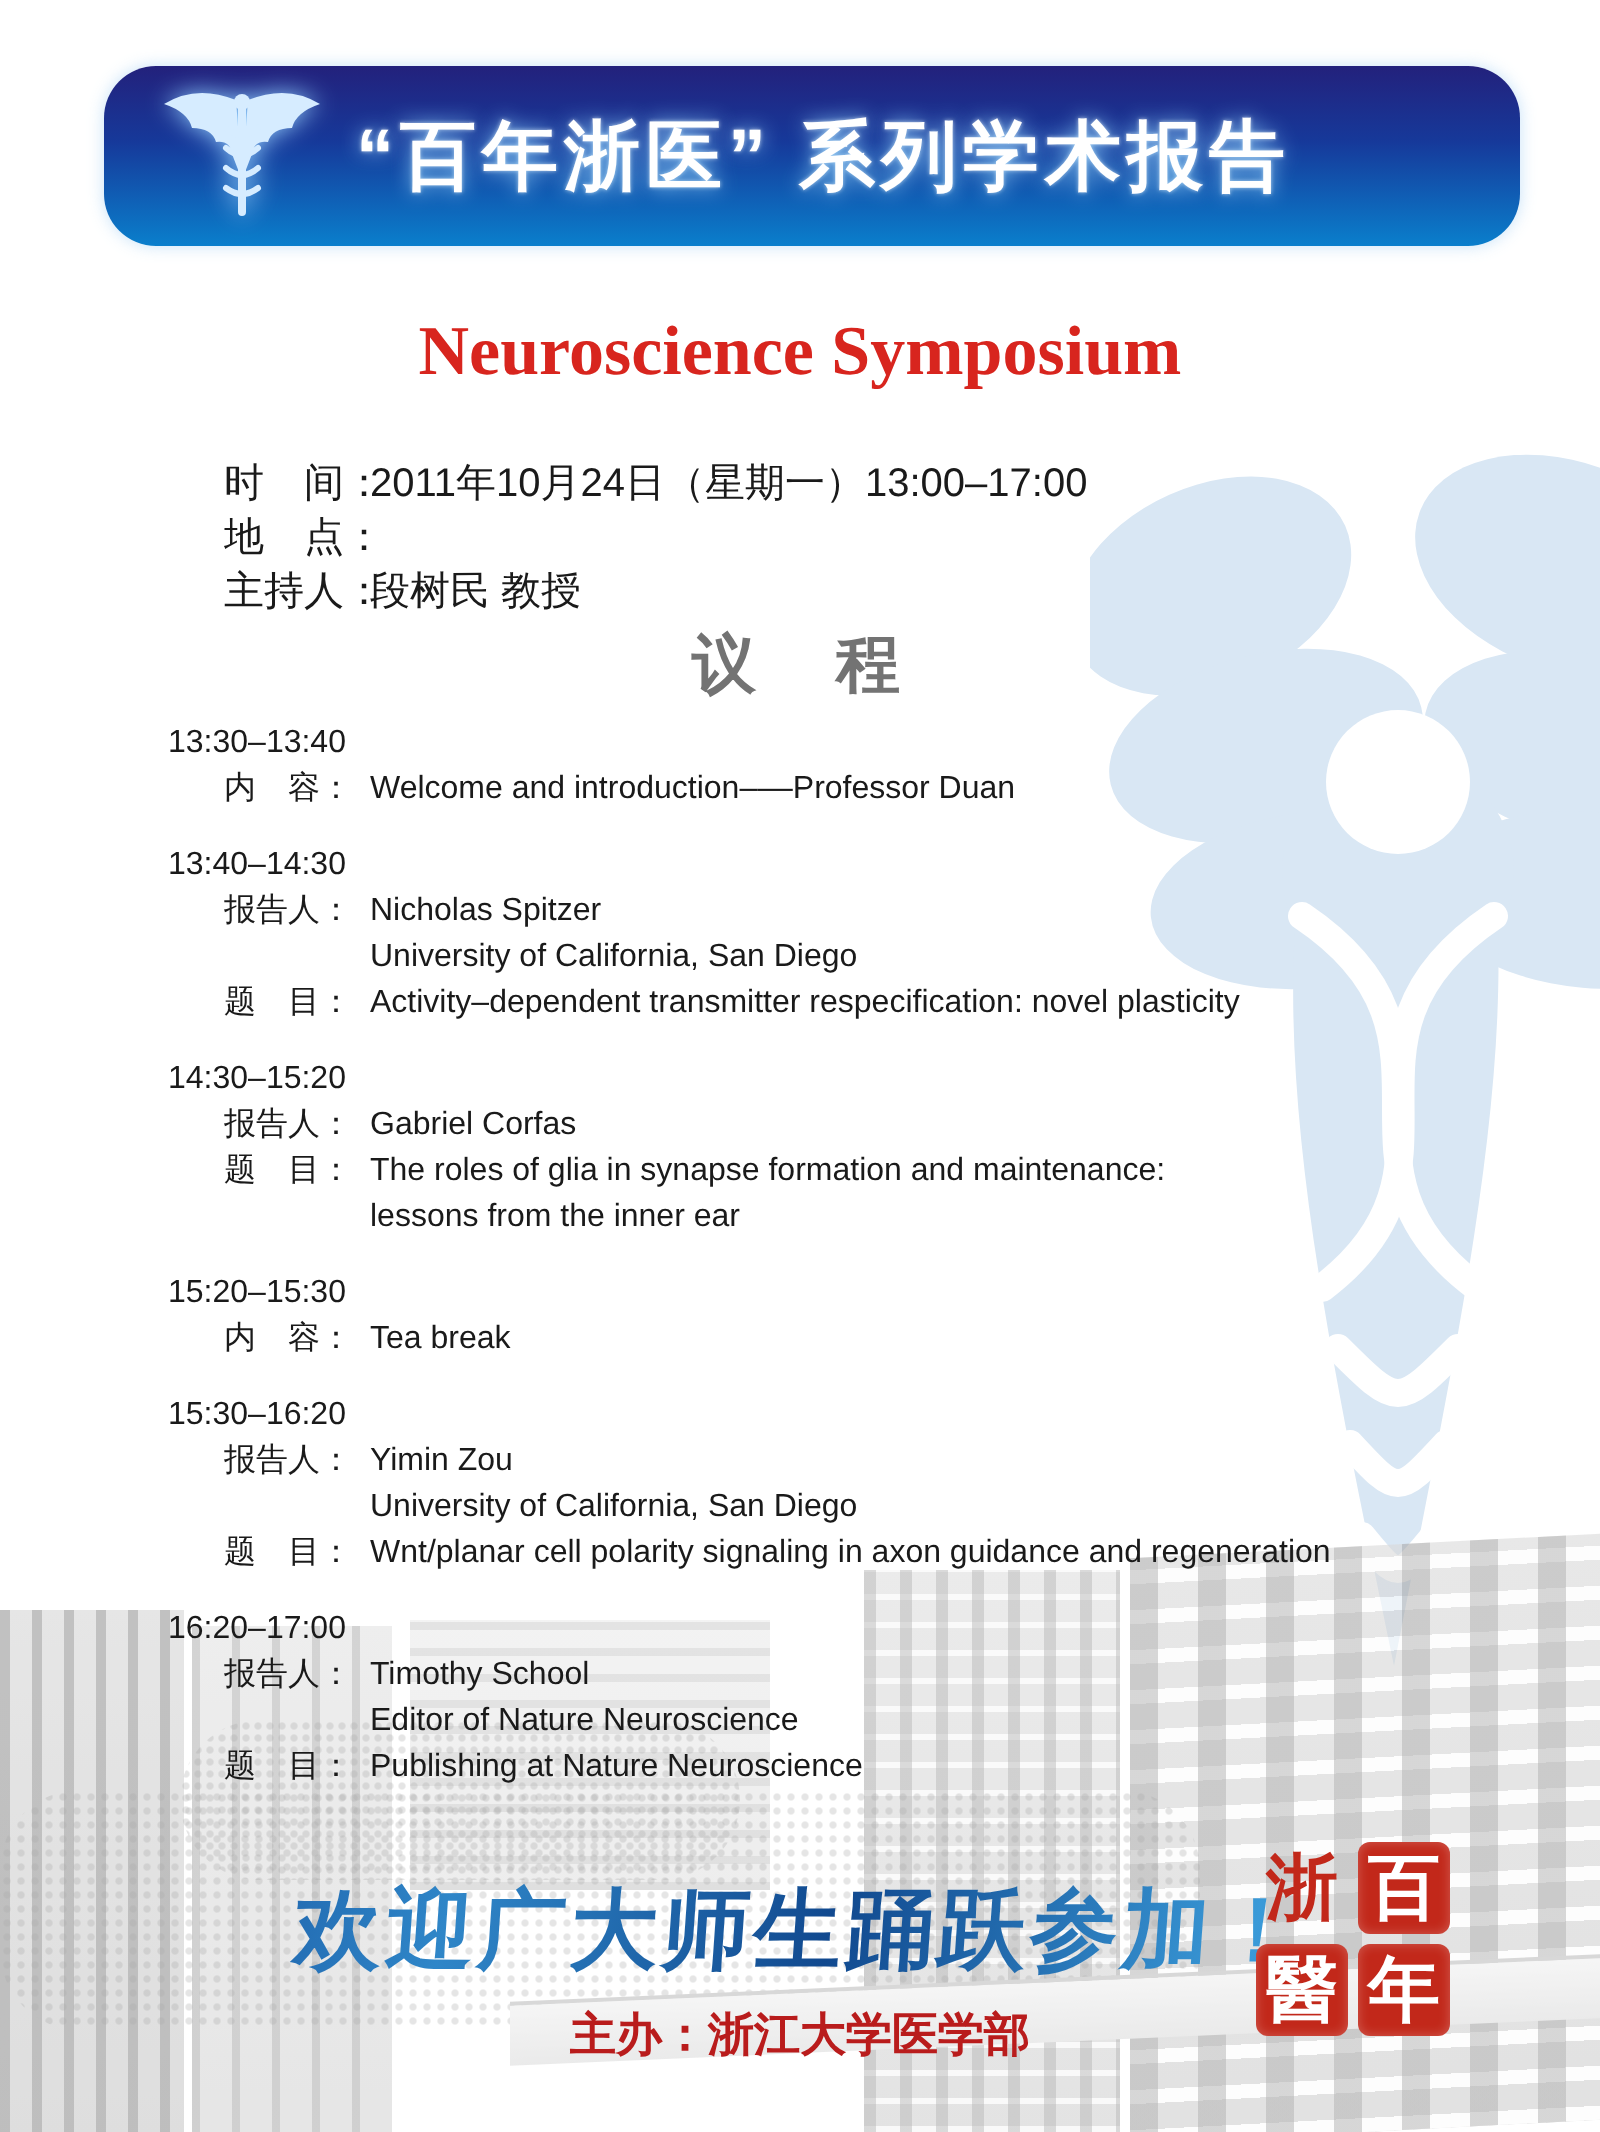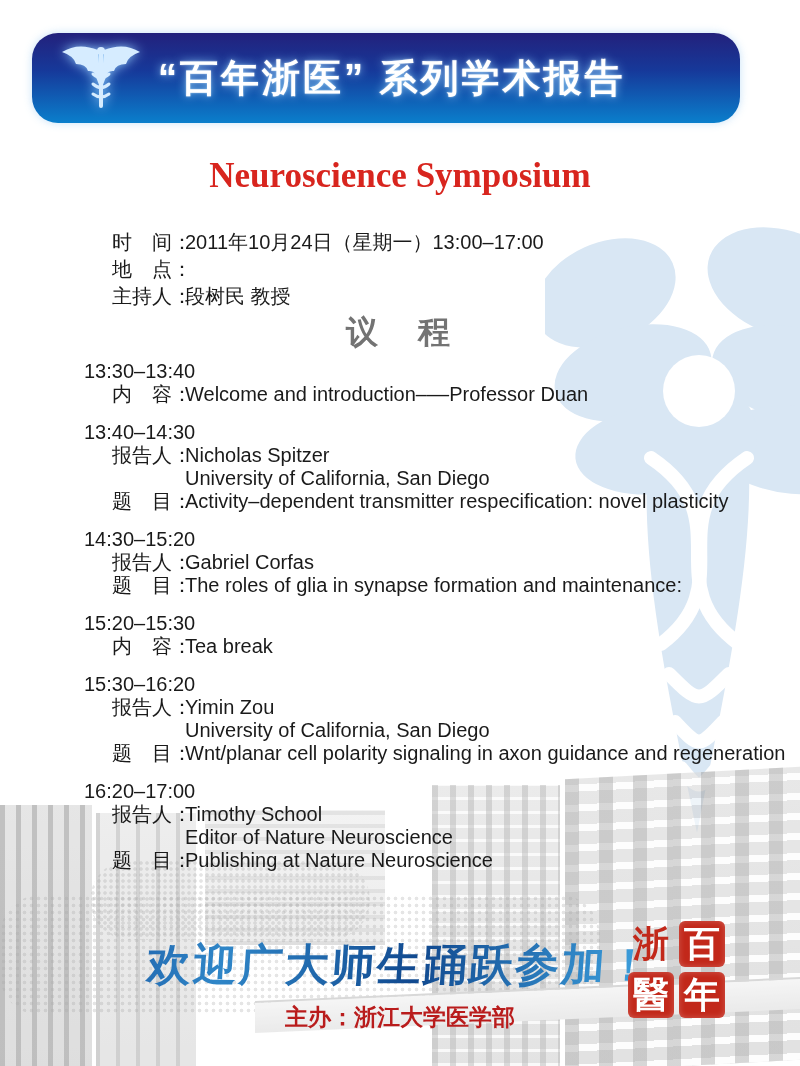--- a/index.html
+++ b/index.html
@@ -41,21 +41,21 @@
         background-size:7px 7px; border-radius:40px; opacity:.55; }
   .trees  { left:0;   top:130px; width:600px; height:120px; }
   .trees2 { left:90px; top:95px;  width:280px; height:80px; background-size:6px 6px; }
   .walk { left:255px; top:224px; width:545px; height:30px; transform:skewY(-2.5deg);
           background:linear-gradient(#f0f0f0,#dddddd); border-top:2px solid #bfbfbf; }
 
   
   .content { position:absolute; inset:0; z-index:1; }
 
   .banner {
-    position:absolute; left:32px; top:33px; width:708px; height:90px;
+    position:absolute; left:52px; top:33px; width:708px; height:90px;
     border-radius:26px;
     background:linear-gradient(180deg,#23217c 0%, #16399a 42%, #0a7fcc 100%);
     box-shadow:0 0 8px rgba(130,190,240,.45);
     display:flex; align-items:center;
   }
   .banner-logo { margin-left:26px; filter:drop-shadow(0 0 6px rgba(150,210,255,.95)); flex:0 0 auto; }
   .banner-title {
     color:#ffffff; font-weight:bold; font-size:38px; letter-spacing:3px;
     margin-left:14px; white-space:nowrap;
     text-shadow:0 0 10px rgba(150,215,255,.9), 0 0 2px rgba(255,255,255,.7);
@@ -68,21 +68,21 @@
 
   .info { position:absolute; left:84px; top:229px; font-size:20px; line-height:27px; }
   .row { display:flex; white-space:nowrap;margin-left:28px; }
   .row-label { width:73px; flex:0 0 auto; }
 
   .agenda-heading {
     position:absolute; top:311px; left:0; width:100%; text-align:center;
     font-weight:bold; font-size:32px; color:#737373; letter-spacing:4px;
   }
 
-  .agenda { position:absolute; left:84px; top:360px; font-size:20px; line-height:23px; }
+  .agenda { position:absolute; left:84px; top:360px; font-size:16px; line-height:23px; }
   .agenda-item { margin-bottom:15px; }
   .agenda-time { white-space:nowrap; }
 
   .welcome {
     position:absolute; top:936px; left:0; width:100%; text-align:center;
     font-weight:bold; font-size:44px; letter-spacing:2px; white-space:nowrap;
     background:linear-gradient(100deg,#0f3f8e 0%, #2f86c8 28%, #11498f 52%, #3a9ad8 78%, #1a5fae 100%);
     -webkit-background-clip:text; background-clip:text; color:transparent;
     transform:skewX(-4deg);
   }
@@ -215,20 +215,21 @@
       </div>
       <div class="row">
         <span class="row-label"></span>
       </div>
       <div class="row">
         <span class="row-label">题　目：</span>
         <span>The roles of glia in synapse formation and maintenance:</span>
       </div>
       <div class="row">
         <span class="row-label"></span>
+        <span>lessons from the inner ear</span>
       </div>
     </div>
 
     <div class="agenda-item">
       <div class="agenda-time">15:20–15:30</div>
       <div class="row">
         <span class="row-label">内　容：</span>
         <span>Tea break</span>
       </div>
     </div>

